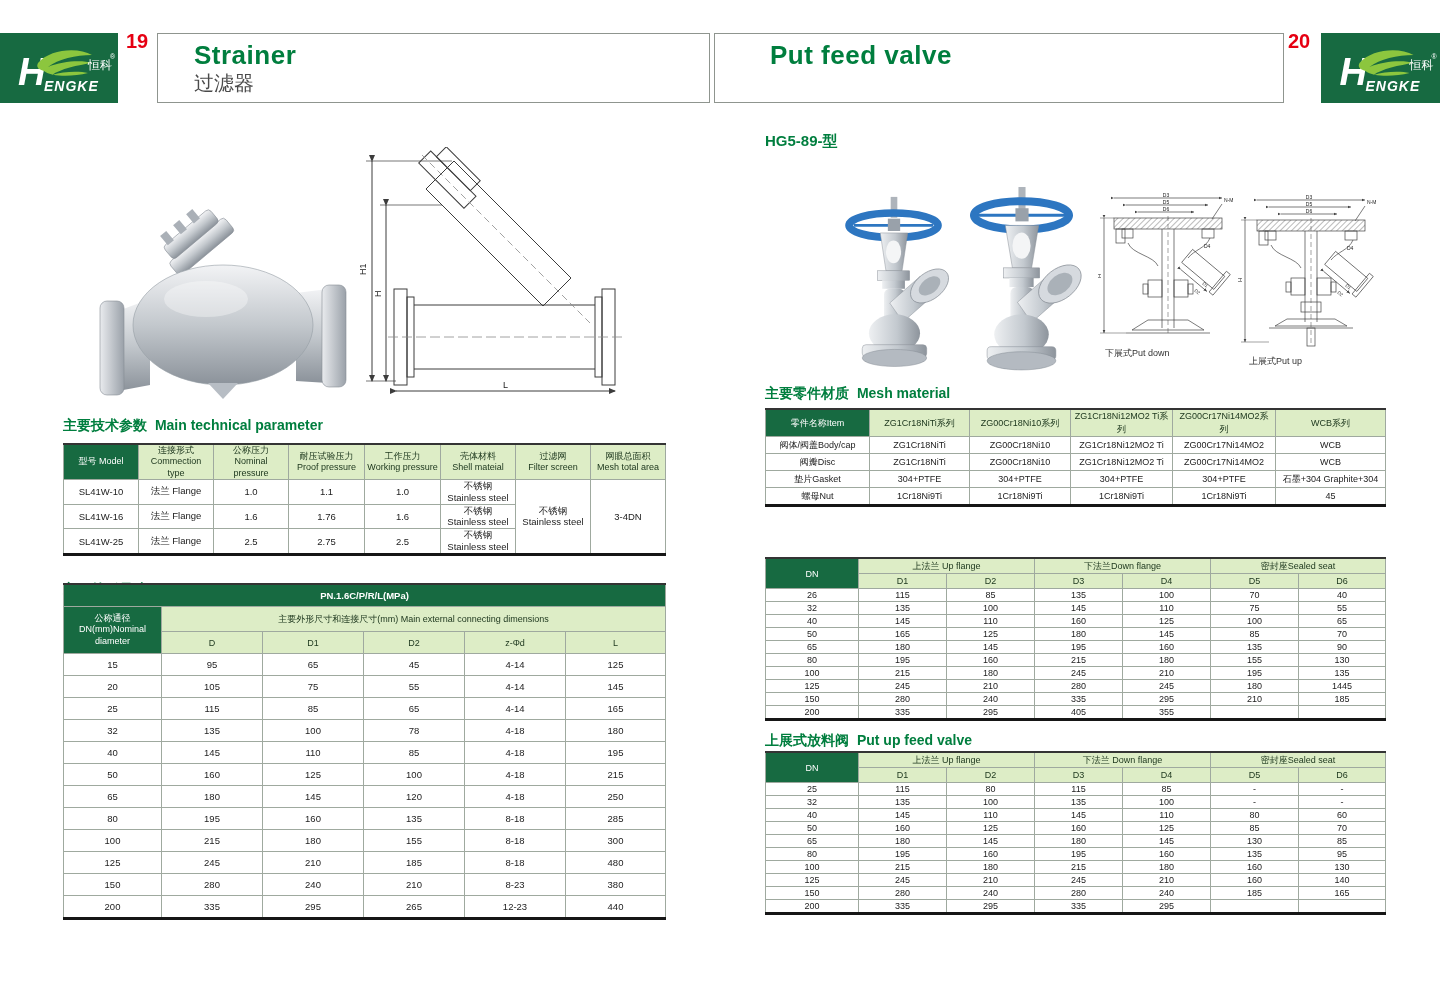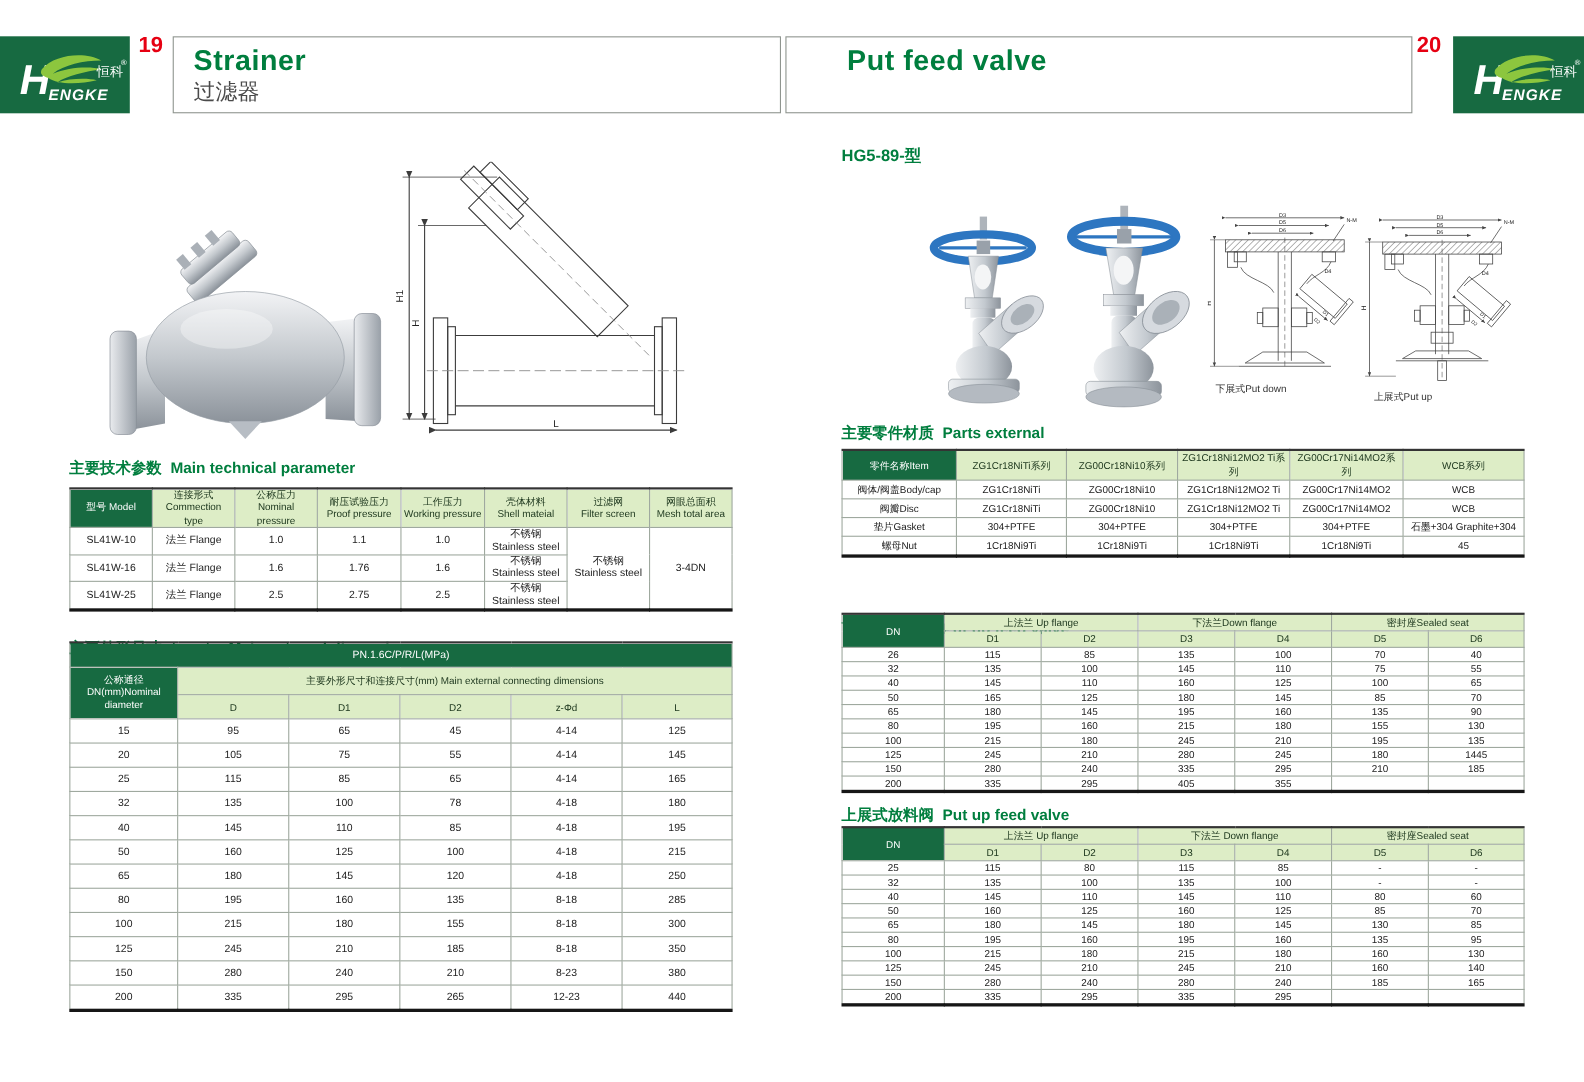--- a/index.html
+++ b/index.html
@@ -19,21 +19,21 @@
   .tblwrap{position:absolute;}
   table.cat{border-collapse:collapse;table-layout:fixed;width:100%;
             border-top:2px solid #343434;border-bottom:3px solid #161616;}
   .cat th,.cat td{border:1px solid #9fa99f;text-align:center;vertical-align:middle;
                   padding:0 2px;font-weight:normal;overflow:hidden;}
   .dark{background:#176a41;color:#fff;}
   .light{background:#ddedc6;color:#203a20;}
   .pre{white-space:pre-line;line-height:1.25;}
   .tech th{height:30px;font-size:9px;}
   .tech td{height:23px;font-size:9.5px;}
-  .dims .band{height:21px;font-size:9.5px;}
+  .dims .band{height:21px;font-size:9.5px;font-weight:bold;}
   .dims th{font-size:9px;}
   .dims .grp{height:24px;}
   .dims .sub{height:21px;}
   .dims td{height:21px;font-size:9.5px;}
   .parts th{height:20px;font-size:9px;}
   .parts td{height:16px;font-size:9px;}
   .feed th{height:14px;font-size:9px;}
   .feed td{height:12px;font-size:9px;}
   .hg{font-size:15px;font-weight:bold;color:#007e3e;}
   .cap{font-size:9px;color:#333;}
@@ -46,21 +46,21 @@
 <div class="abs logo-box" style="left:0;">
   <svg width="118" height="70" viewBox="0 0 118 70">
     <text x="18" y="52" font-size="38" font-style="italic" font-weight="bold" fill="#fff">H</text>
     <path d="M38,30 C50,16 78,14 92,22 C76,22 58,26 48,34 C62,28 82,27 92,30 C78,32 60,36 52,42 C64,38 80,38 88,40 C72,44 52,44 44,38 C38,36 36,34 38,30 Z" fill="#8cc63e"></path>
     <text x="44" y="58" font-size="14" font-style="italic" font-weight="bold" fill="#fff" letter-spacing="1">ENGKE</text>
     <text x="88" y="36" font-size="12" fill="#fff">恒科</text>
     <text x="110" y="26" font-size="7" fill="#fff">®</text>
   </svg>
 </div>
 <div class="abs pageno" style="left:126px;">19</div>
-<div class="abs tbox" style="left:157px;width:553px;padding:8px 0 0 18px;">
+<div class="abs tbox" style="left:157px;width:553px;padding:8px 0 0 36px;">
   <div class="en">Strainer</div>
   <div class="cn">过滤器</div>
 </div>
 <div class="abs tbox" style="left:714px;width:570px;padding:8px 0 0 55px;">
   <div class="en">Put feed valve</div>
 </div>
 <div class="abs pageno" style="left:1288px;">20</div>
 <div class="abs logo-box" style="left:1321px;width:119px;">
   <svg width="119" height="70" viewBox="0 0 118 70">
     <text x="18" y="52" font-size="38" font-style="italic" font-weight="bold" fill="#fff">H</text>
@@ -309,21 +309,21 @@
           <td>155</td>
           <td>8-18</td>
           <td>300</td>
         </tr>
         <tr>
           <td>125</td>
           <td>245</td>
           <td>210</td>
           <td>185</td>
           <td>8-18</td>
-          <td>350</td>
+          <td>480</td>
         </tr>
         <tr>
           <td>150</td>
           <td>280</td>
           <td>240</td>
           <td>210</td>
           <td>8-23</td>
           <td>380</td>
         </tr>
         <tr>
@@ -497,21 +497,21 @@
     <text x="110" y="56" font-size="5" fill="#222">D4</text>
     <text x="5" y="88" font-size="6" fill="#222" transform="rotate(-90 5 88)">H</text>
     <text x="108" y="92" font-size="4.5" fill="#222" transform="rotate(40 108 92)">D1</text>
     <text x="100" y="99" font-size="4.5" fill="#222" transform="rotate(40 100 99)">D2</text>
   </svg>
 </div>
 <div class="abs cap" style="left:1249px;top:355px;">上展式Put up</div>
 
 <div class="abs sec" style="left:765px;top:385px;">
   <span class="cn">主要零件材质</span>
-  <span class="en">Parts external</span>
+  <span class="en">Mesh material</span>
 </div>
 <div class="tblwrap" style="left:765px;top:408px;width:620px;">
   <table class="cat parts">
     <colgroup>
         <col style="width:104px">
         <col style="width:100px">
         <col style="width:101px">
         <col style="width:102px">
         <col style="width:103px">
         <col style="width:110px">

